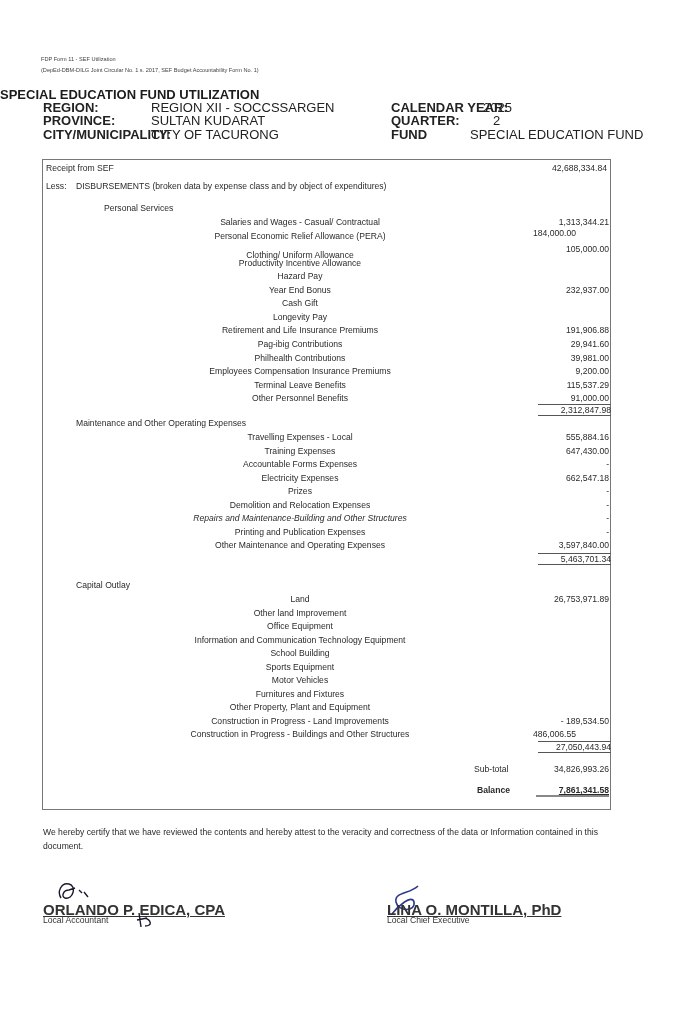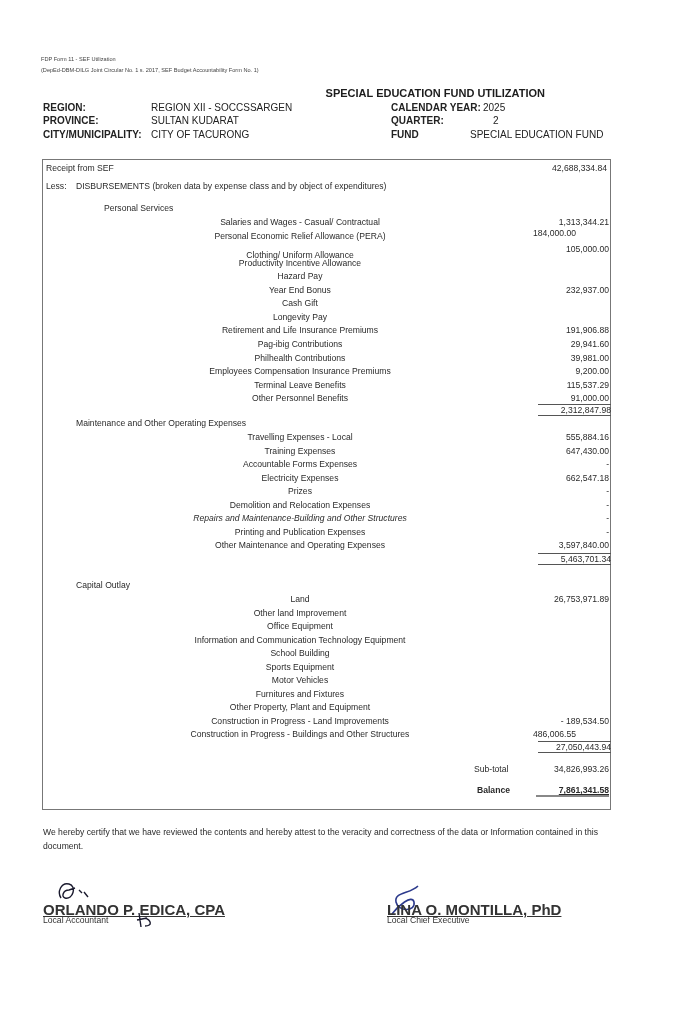--- a/index.html
+++ b/index.html
@@ -3,22 +3,22 @@
 <meta charset="utf-8">
 <style>
   html, body { margin: 0; padding: 0; background: #ffffff; }
   body {
     width: 674px; height: 1024px; position: relative; overflow: hidden;
     font-family: "Liberation Sans", "DejaVu Sans", sans-serif;
     color: #2a2a2a;
   }
   .abs { position: absolute; }
   .form-ref { left: 41px; font-size: 5.6px; color: #444; line-height: 9px; }
-  .title { left: 0; width: 545px; top: 87px; text-align: right; font-size: 11px; font-weight: bold; color: #1c1c1c; }
-  .hdr { font-size: 10px; line-height: 13.3px; color: #222; }
+  .title { left: 0; width: 545px; top: 87px; text-align: left; font-size: 13px; font-weight: bold; color: #1c1c1c; }
+  .hdr { font-size: 13px; line-height: 13.3px; color: #222; }
   .hdr .lbl { font-weight: bold; }
   .box {
     left: 42px; top: 159px; width: 569px; height: 651px;
     border: 1px solid #777; box-sizing: border-box;
   }
   .row { position: absolute; font-size: 8.6px; white-space: nowrap; color: #2a2a2a; }
   .item { left: 120px; width: 360px; text-align: center; }
   .amt { left: 500px; width: 109px; text-align: right; }
   .sec { left: 76px; }
   .total-amt { left: 538px; width: 73px; text-align: right; border-top: 1px solid #555; border-bottom: 1px solid #555; }

